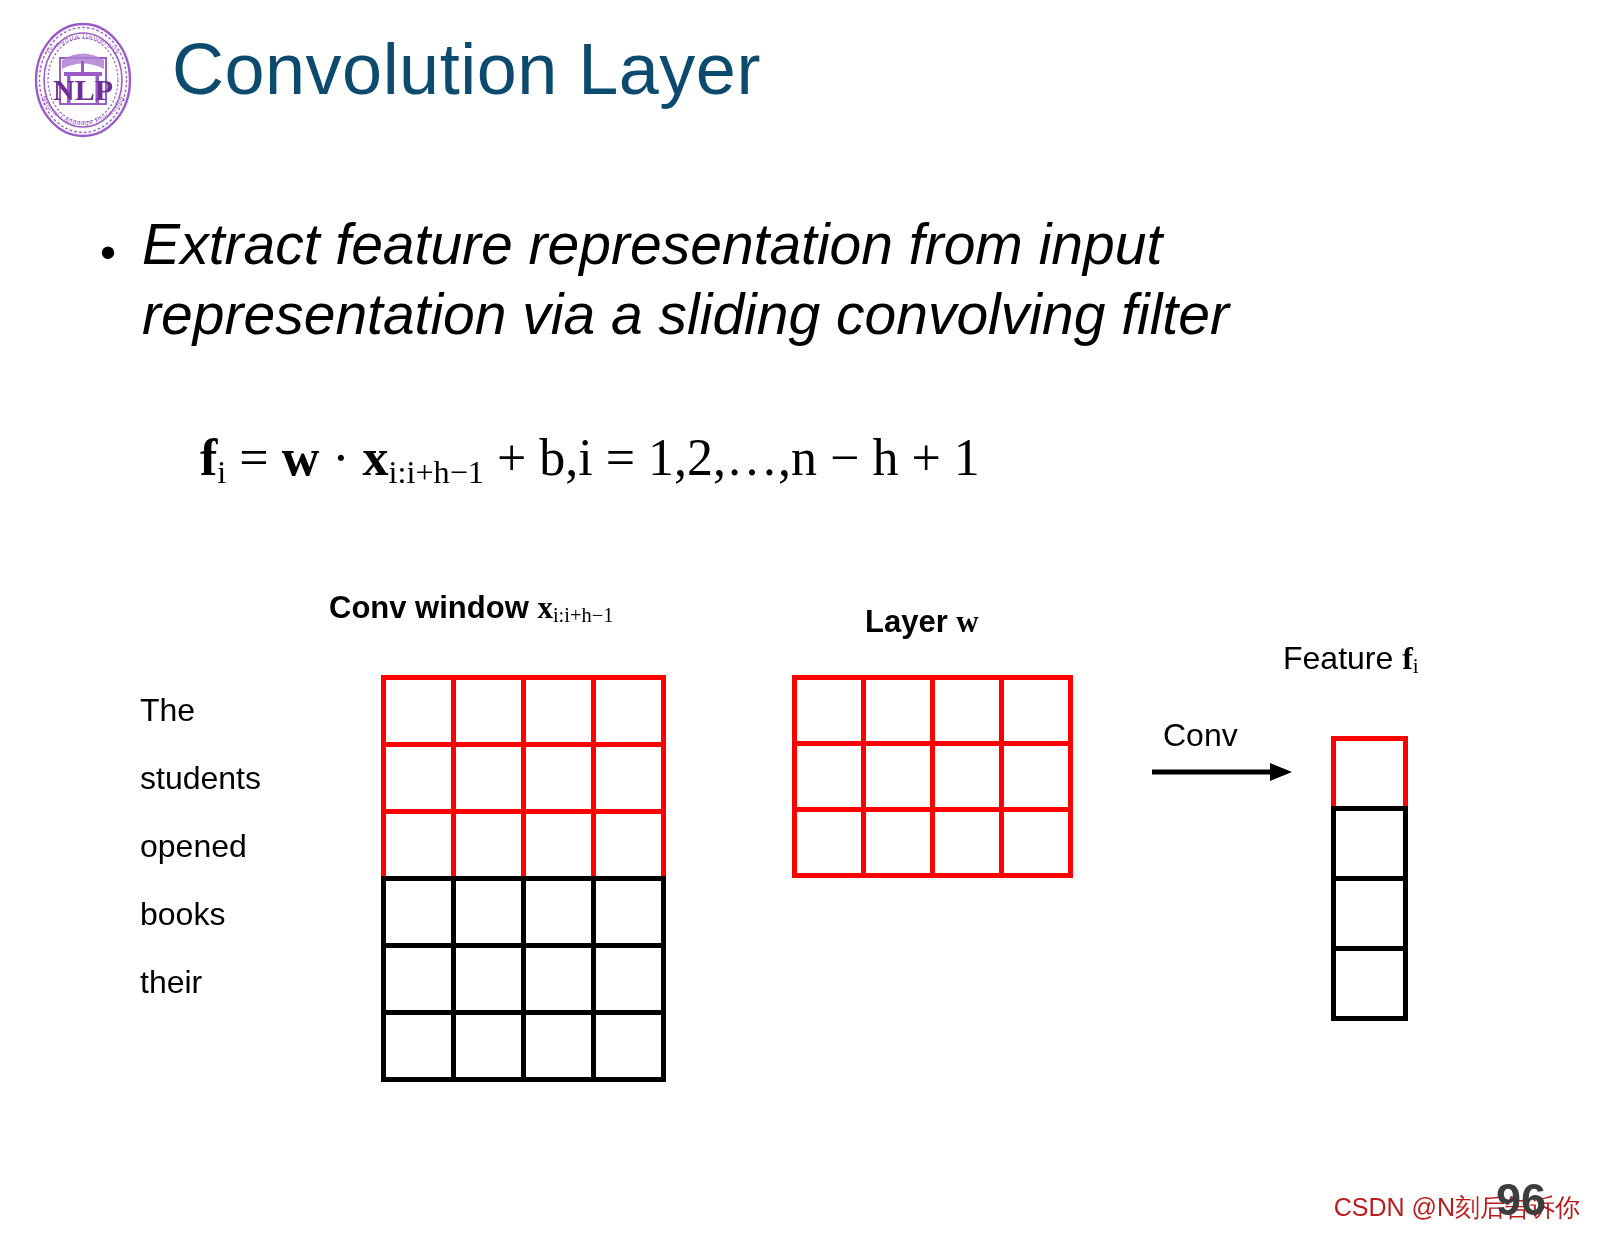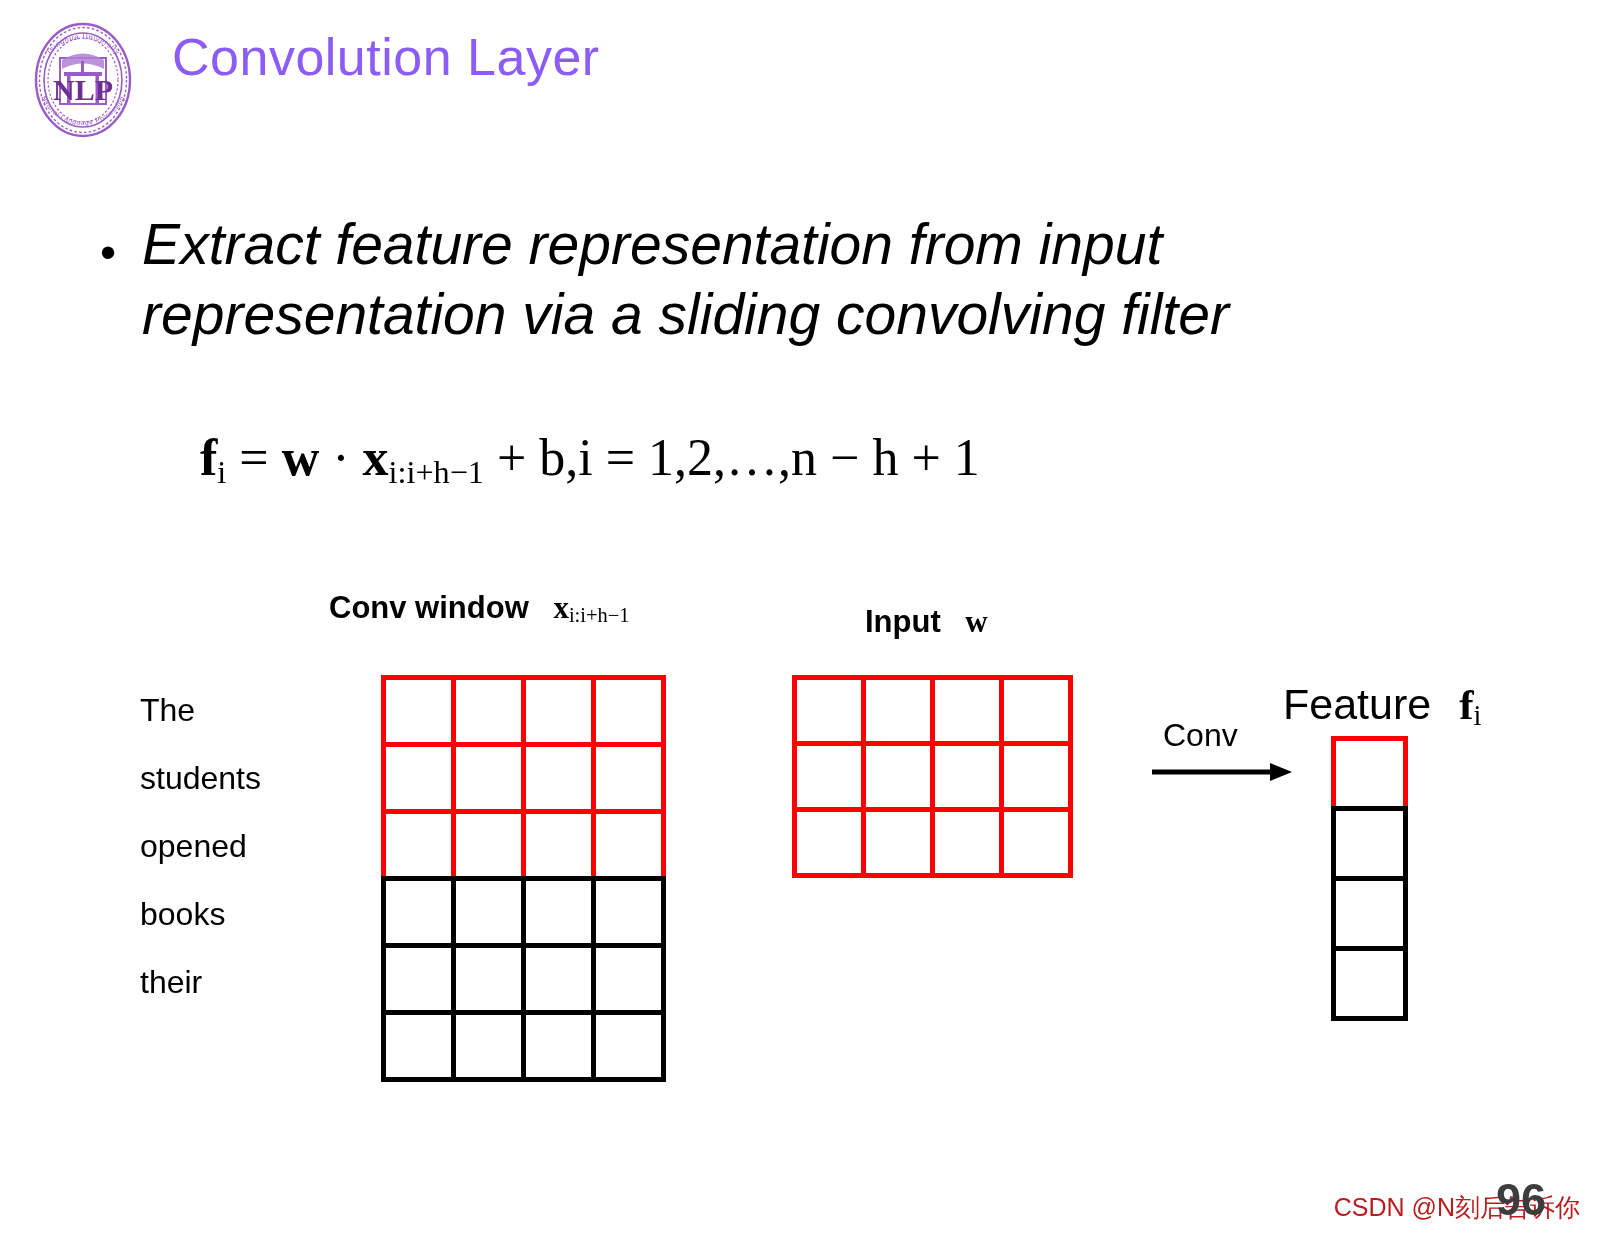--- a/index.html
+++ b/index.html
@@ -24,23 +24,23 @@
     position: absolute;
     left: 18px;
     top: 14px;
     width: 130px;
     height: 130px;
   }
   #title {
     position: absolute;
     left: 172px;
     top: 28px;
-    font-size: 52px;
+    font-size: 72px;
     line-height: 1.15;
-    color: #8b5cf6;
+    color: #0c4a6e;
     font-weight: 400;
     letter-spacing: 0.5px;
     white-space: nowrap;
   }
 
   
   #bullet-block {
     position: absolute;
     left: 100px;
     top: 210px;
@@ -91,31 +91,30 @@
   .diagram-label {
     position: absolute;
     font-size: 31px;
     color: #000;
     font-weight: 600;
     white-space: nowrap;
   }
   .diagram-label .math {
     font-family: "Liberation Serif", serif;
     font-weight: bold;
-    margin-left: 16px;
   }
   .diagram-label .math sub {
     font-size: 0.66em;
     font-weight: normal;
     vertical-align: -0.2em;
   }
   #label-input  { left: 329px; top: 590px; }
   #label-filter { left: 865px; top: 604px; font-weight: 600; }
   #label-conv   { left: 1163px; top: 717px; font-weight: 400; font-size: 32px;}
-  #label-feature{ left: 1283px; top: 680px; font-weight: 400; font-size: 43px;}
+  #label-feature{ left: 1283px; top: 640px; font-weight: 400; font-size: 32px;}
 
   
   #word-column {
     position: absolute;
     left: 140px;
     top: 676px;
     width: 230px;
   }
   .word-item {
     font-size: 32px;
@@ -235,21 +234,21 @@
       <span>=</span>
       <span class="it">1,2,…,n − h + 1</span>
     </div>
   </div>
 
   <div class="diagram-label" id="label-input">
     <span>Conv window </span><span class="math"><span>x</span><sub>i:i+h−1</sub></span>
   </div>
 
   <div class="diagram-label" id="label-filter">
-    <span>Input </span><span class="math">w</span>
+    <span>Layer </span><span class="math">w</span>
   </div>
 
   <div class="diagram-label" id="label-conv">Conv</div>
 
   <div class="diagram-label" id="label-feature">
     <span>Feature </span><span class="math"><span>f</span><sub>i</sub></span>
   </div>
 
   <div id="word-column">
       <span class="word-item">The</span>

